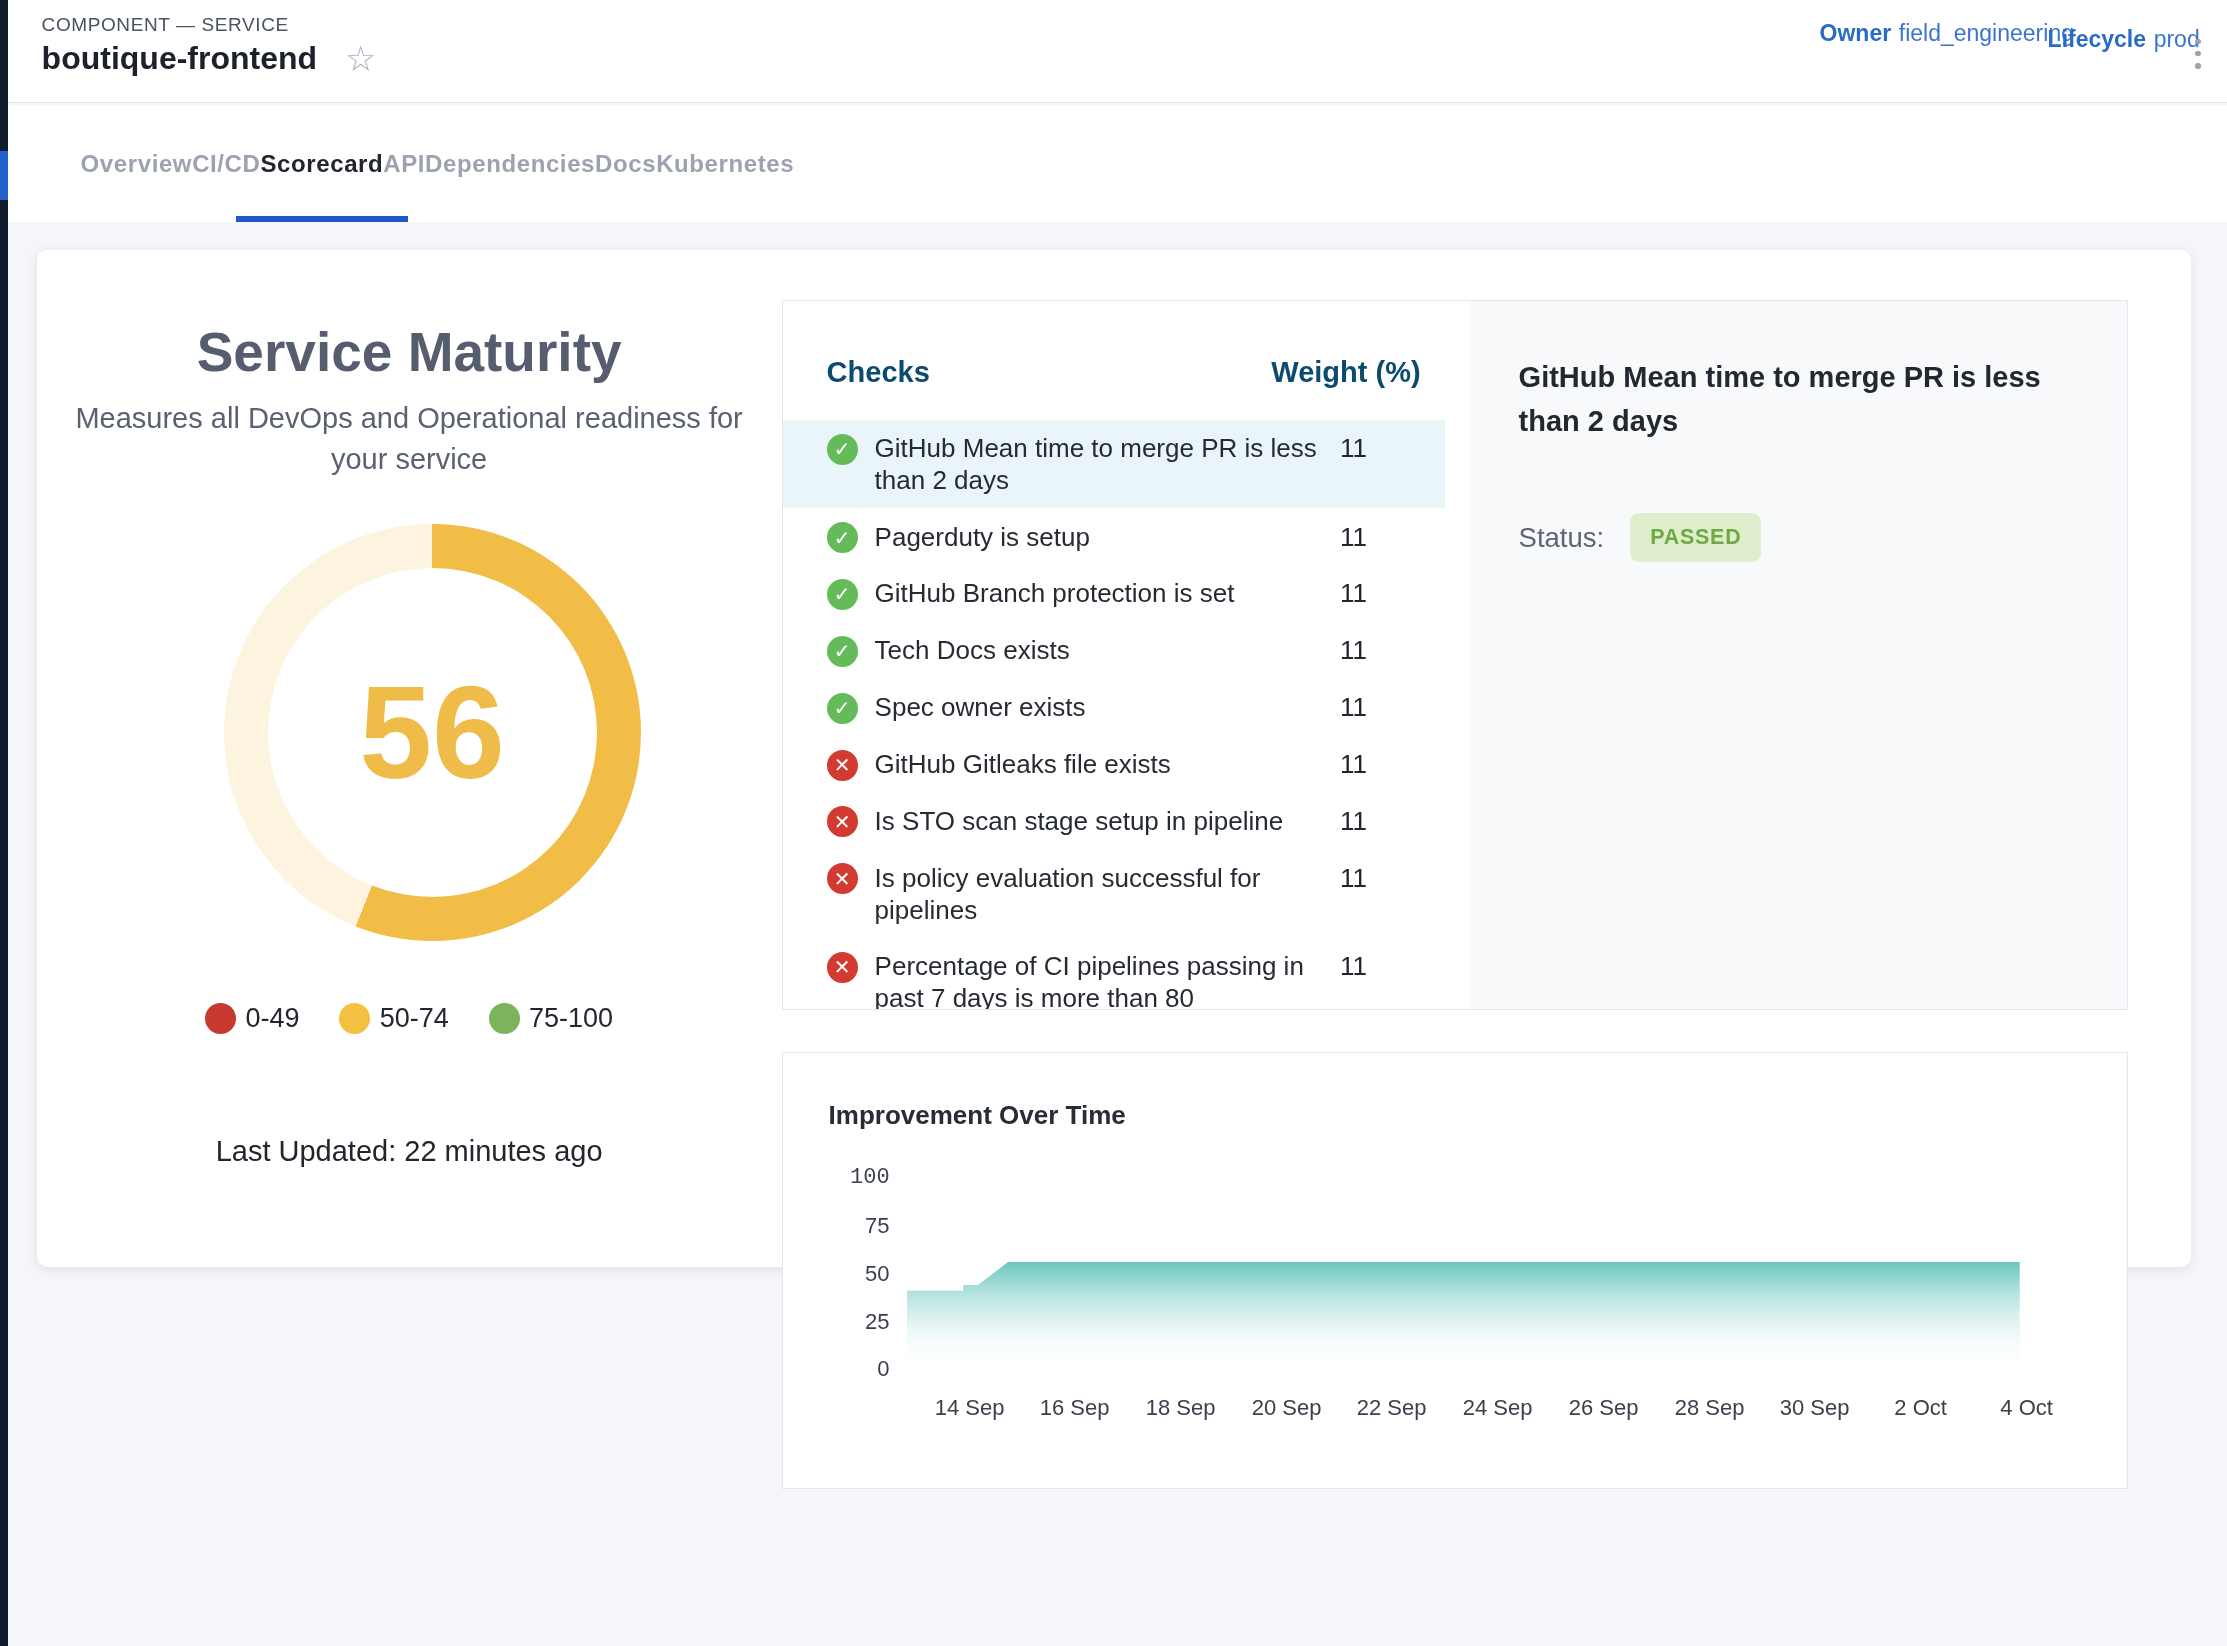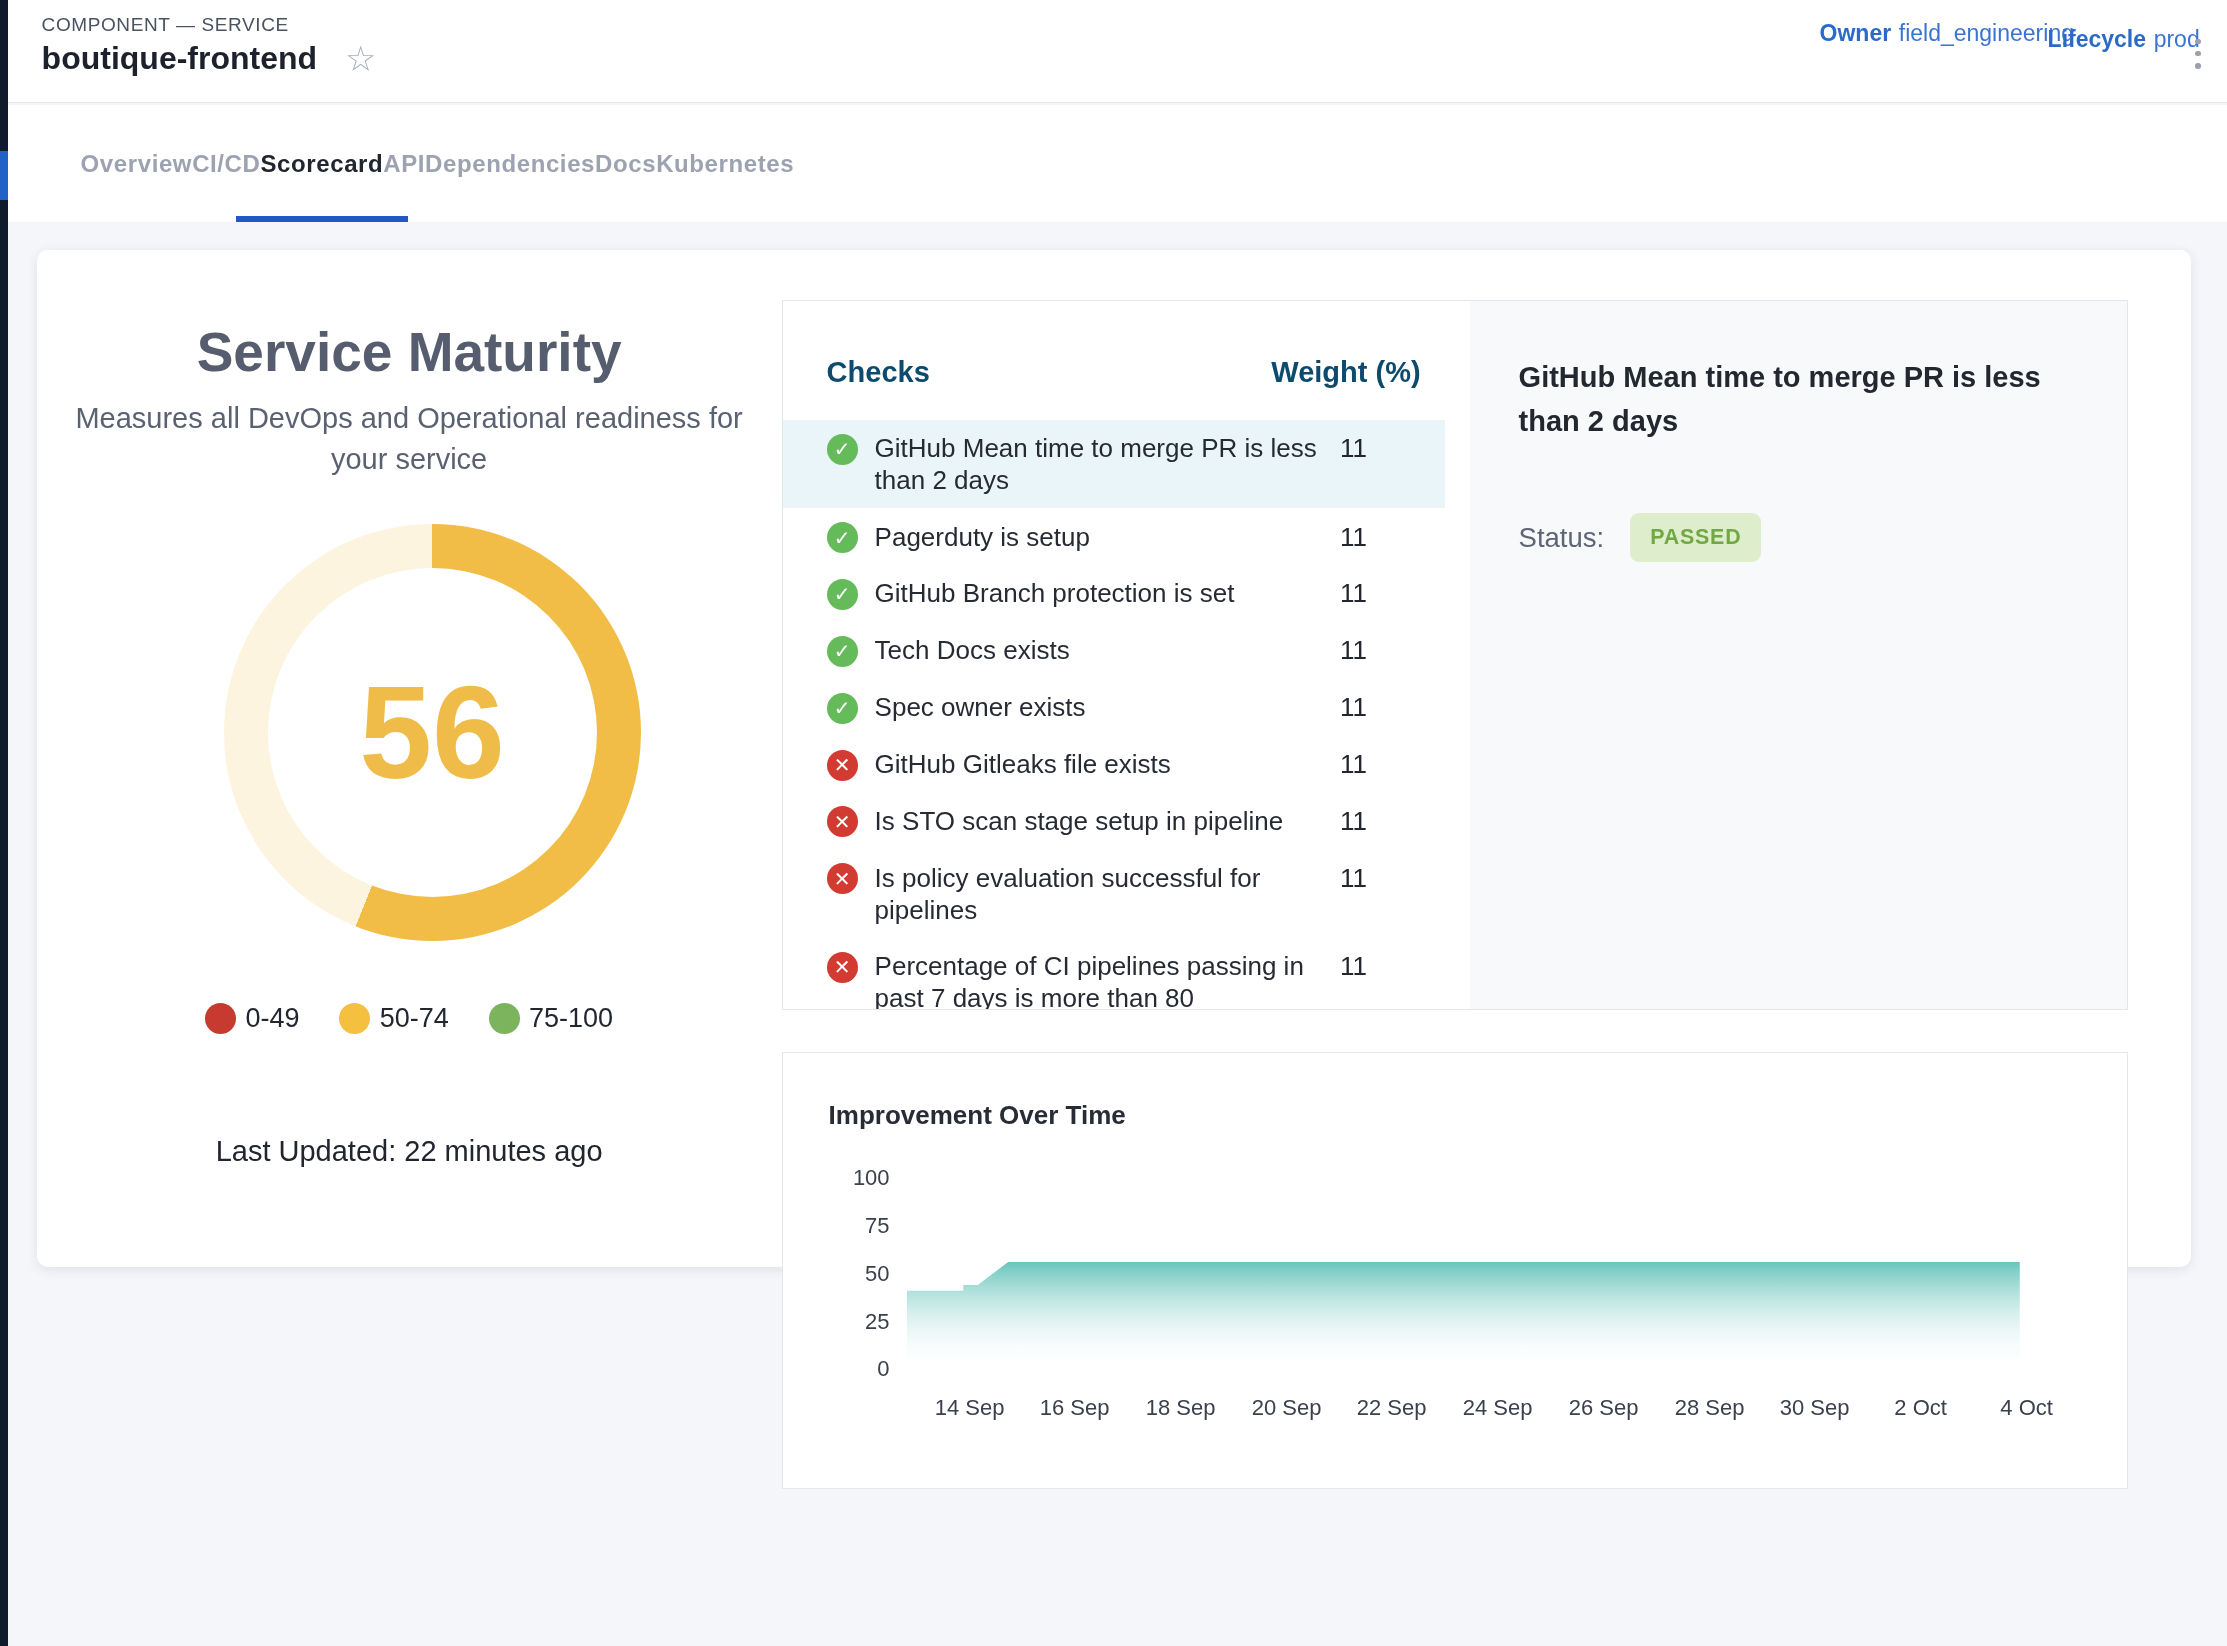--- a/index.html
+++ b/index.html
@@ -200,21 +200,21 @@
           <div class="status-row">
             <span class="status-label">Status:</span>
             <span class="status-badge" id="statusBadge" style="background: rgb(222, 237, 203); color: rgb(113, 168, 68);">PASSED</span>
           </div>
         </div>
       </div>
 
       <div class="chart-box">
         <div class="chart-title">Improvement Over Time</div>
         <div id="yticks">
-            <div class="ytick" style="left: 23px; top: 112px;">100</div>
+            <div class="ytick" style="left: 23px; top: 112px; font-family: Liberation Mono, monospace;">100</div>
             <div class="ytick" style="left: 23px; top: 160px;">75</div>
             <div class="ytick" style="left: 23px; top: 208px;">50</div>
             <div class="ytick" style="left: 23px; top: 256px;">25</div>
             <div class="ytick" style="left: 23px; top: 303px;">0</div>
           </div>
         <svg class="area-svg" id="areaSvg" viewBox="0 0 1470 250" preserveAspectRatio="none">
           <defs>
             <linearGradient id="areaGrad" gradientUnits="userSpaceOnUse" x1="0" y1="100" x2="0" y2="252">
               <stop offset="0" id="gradTop" stop-color="#54bdb4" stop-opacity="1"></stop>
               <stop offset="1" stop-color="#ffffff" stop-opacity="0"></stop>

